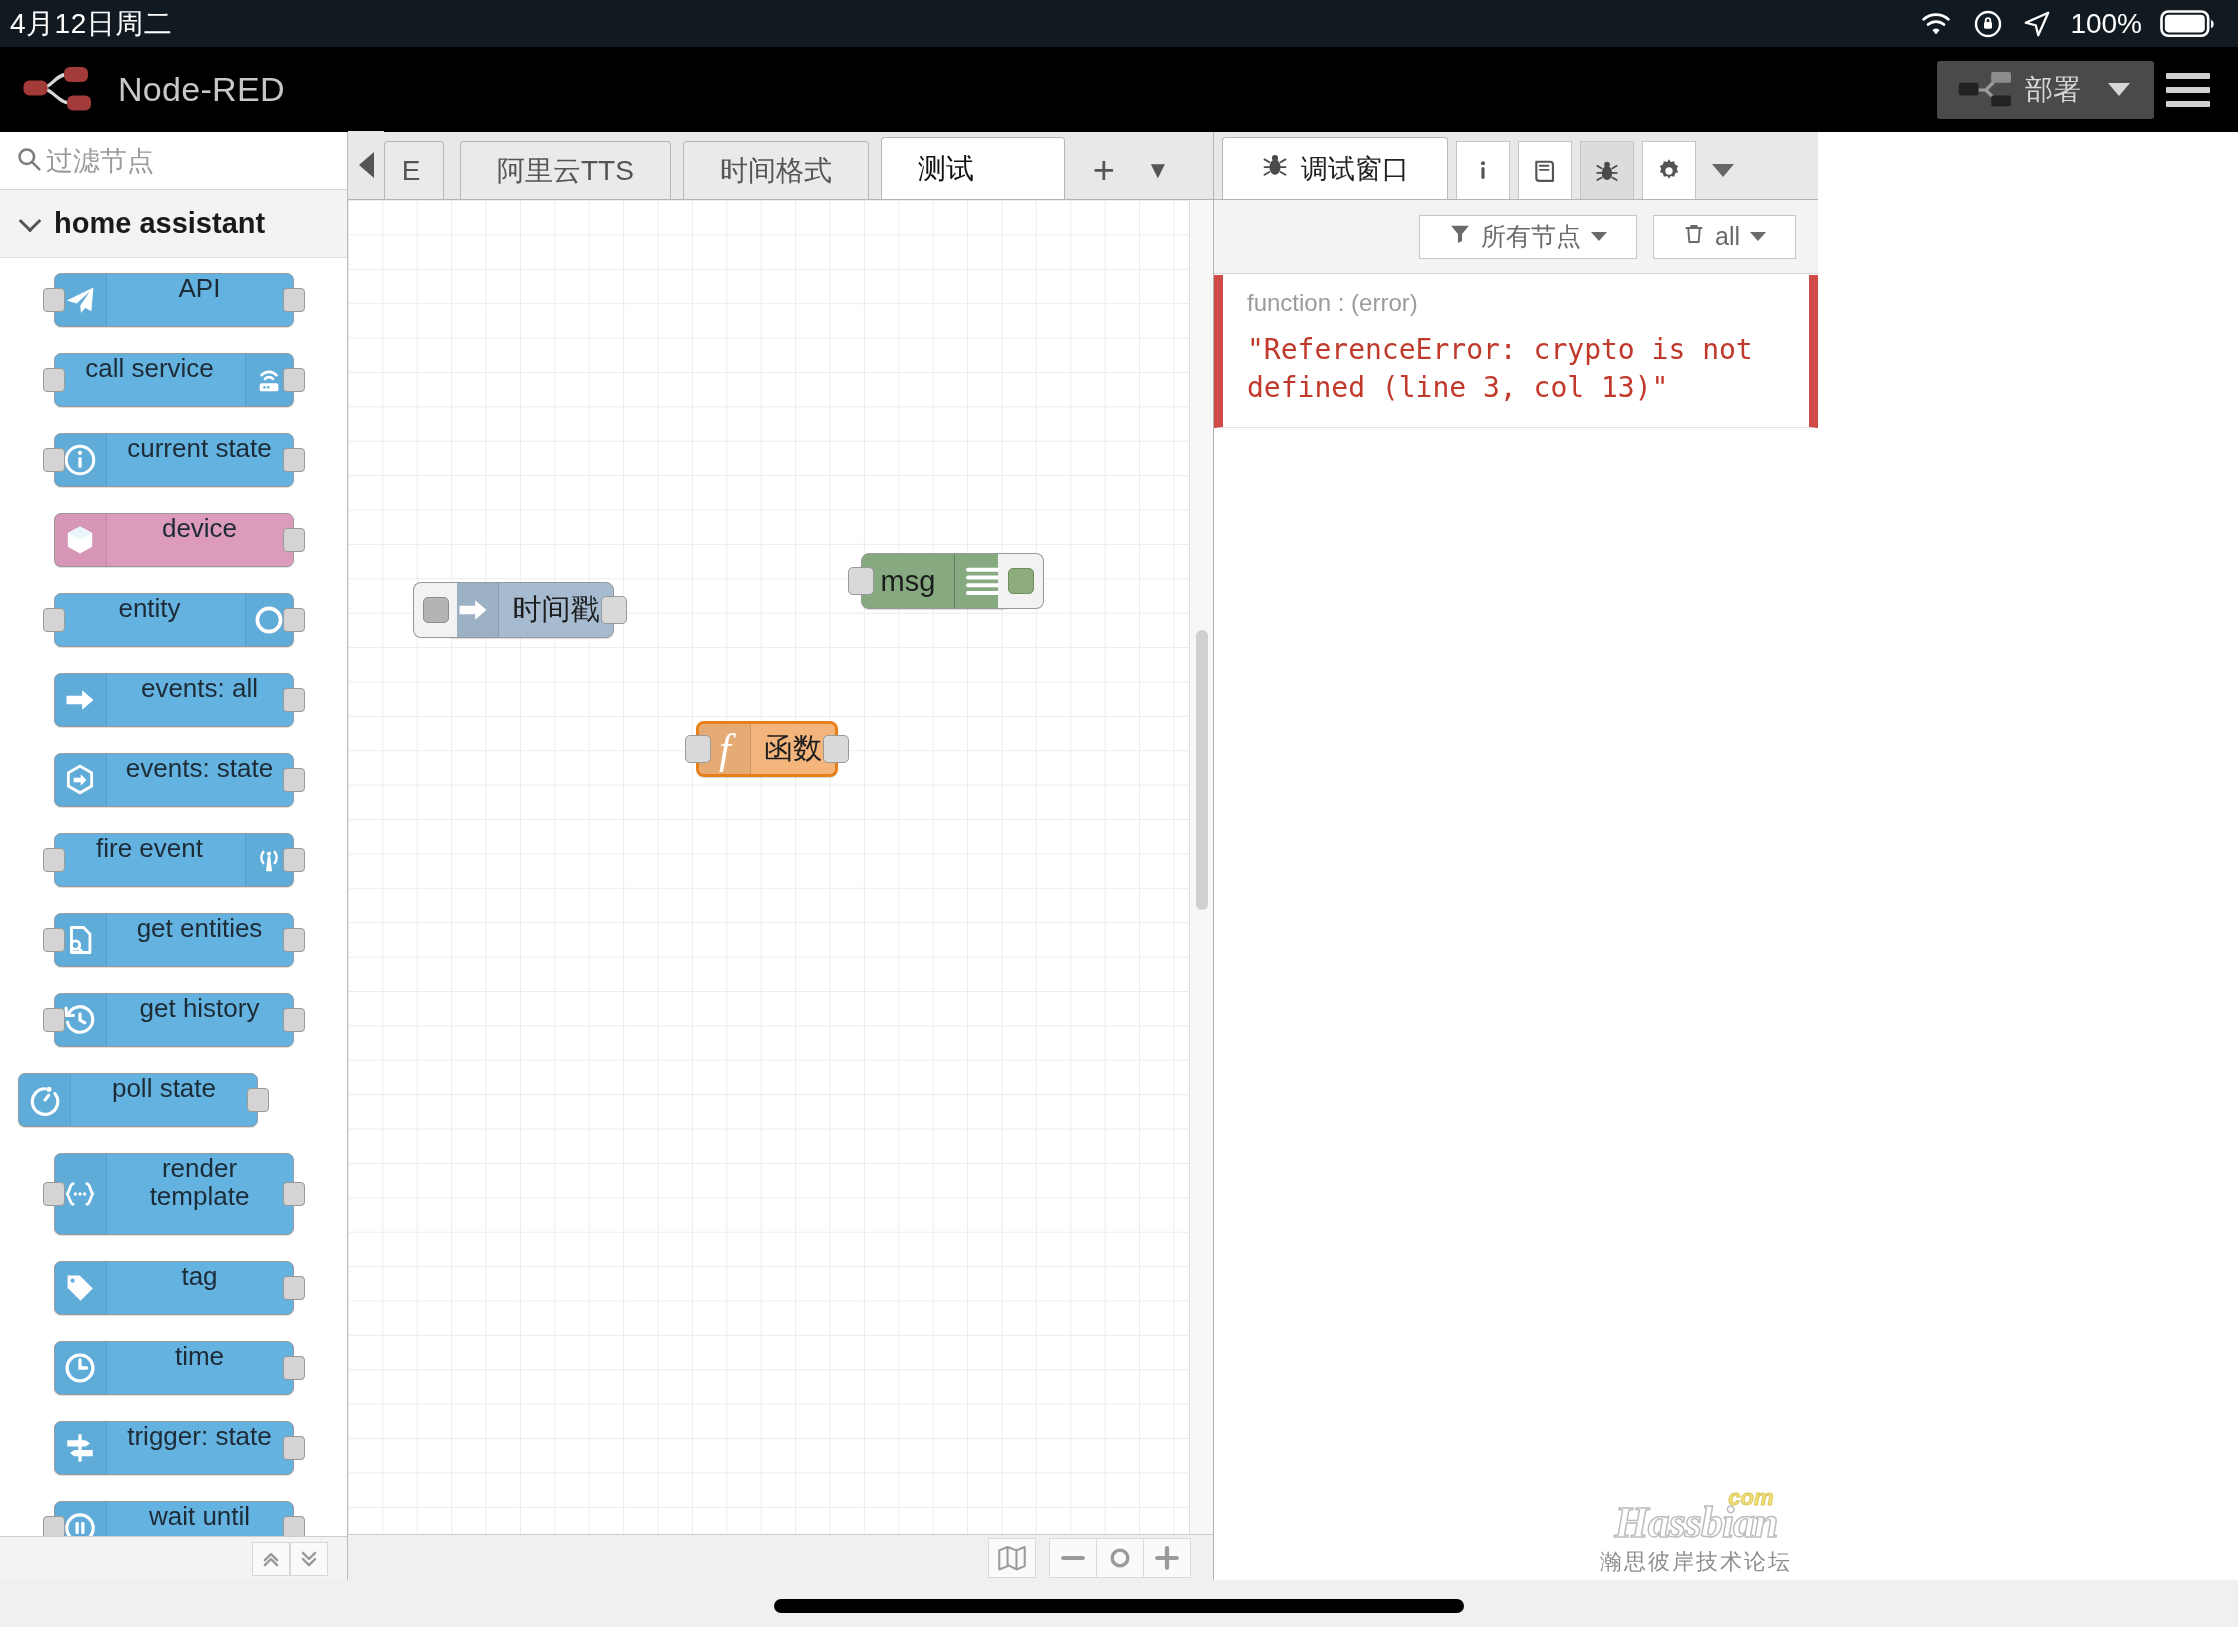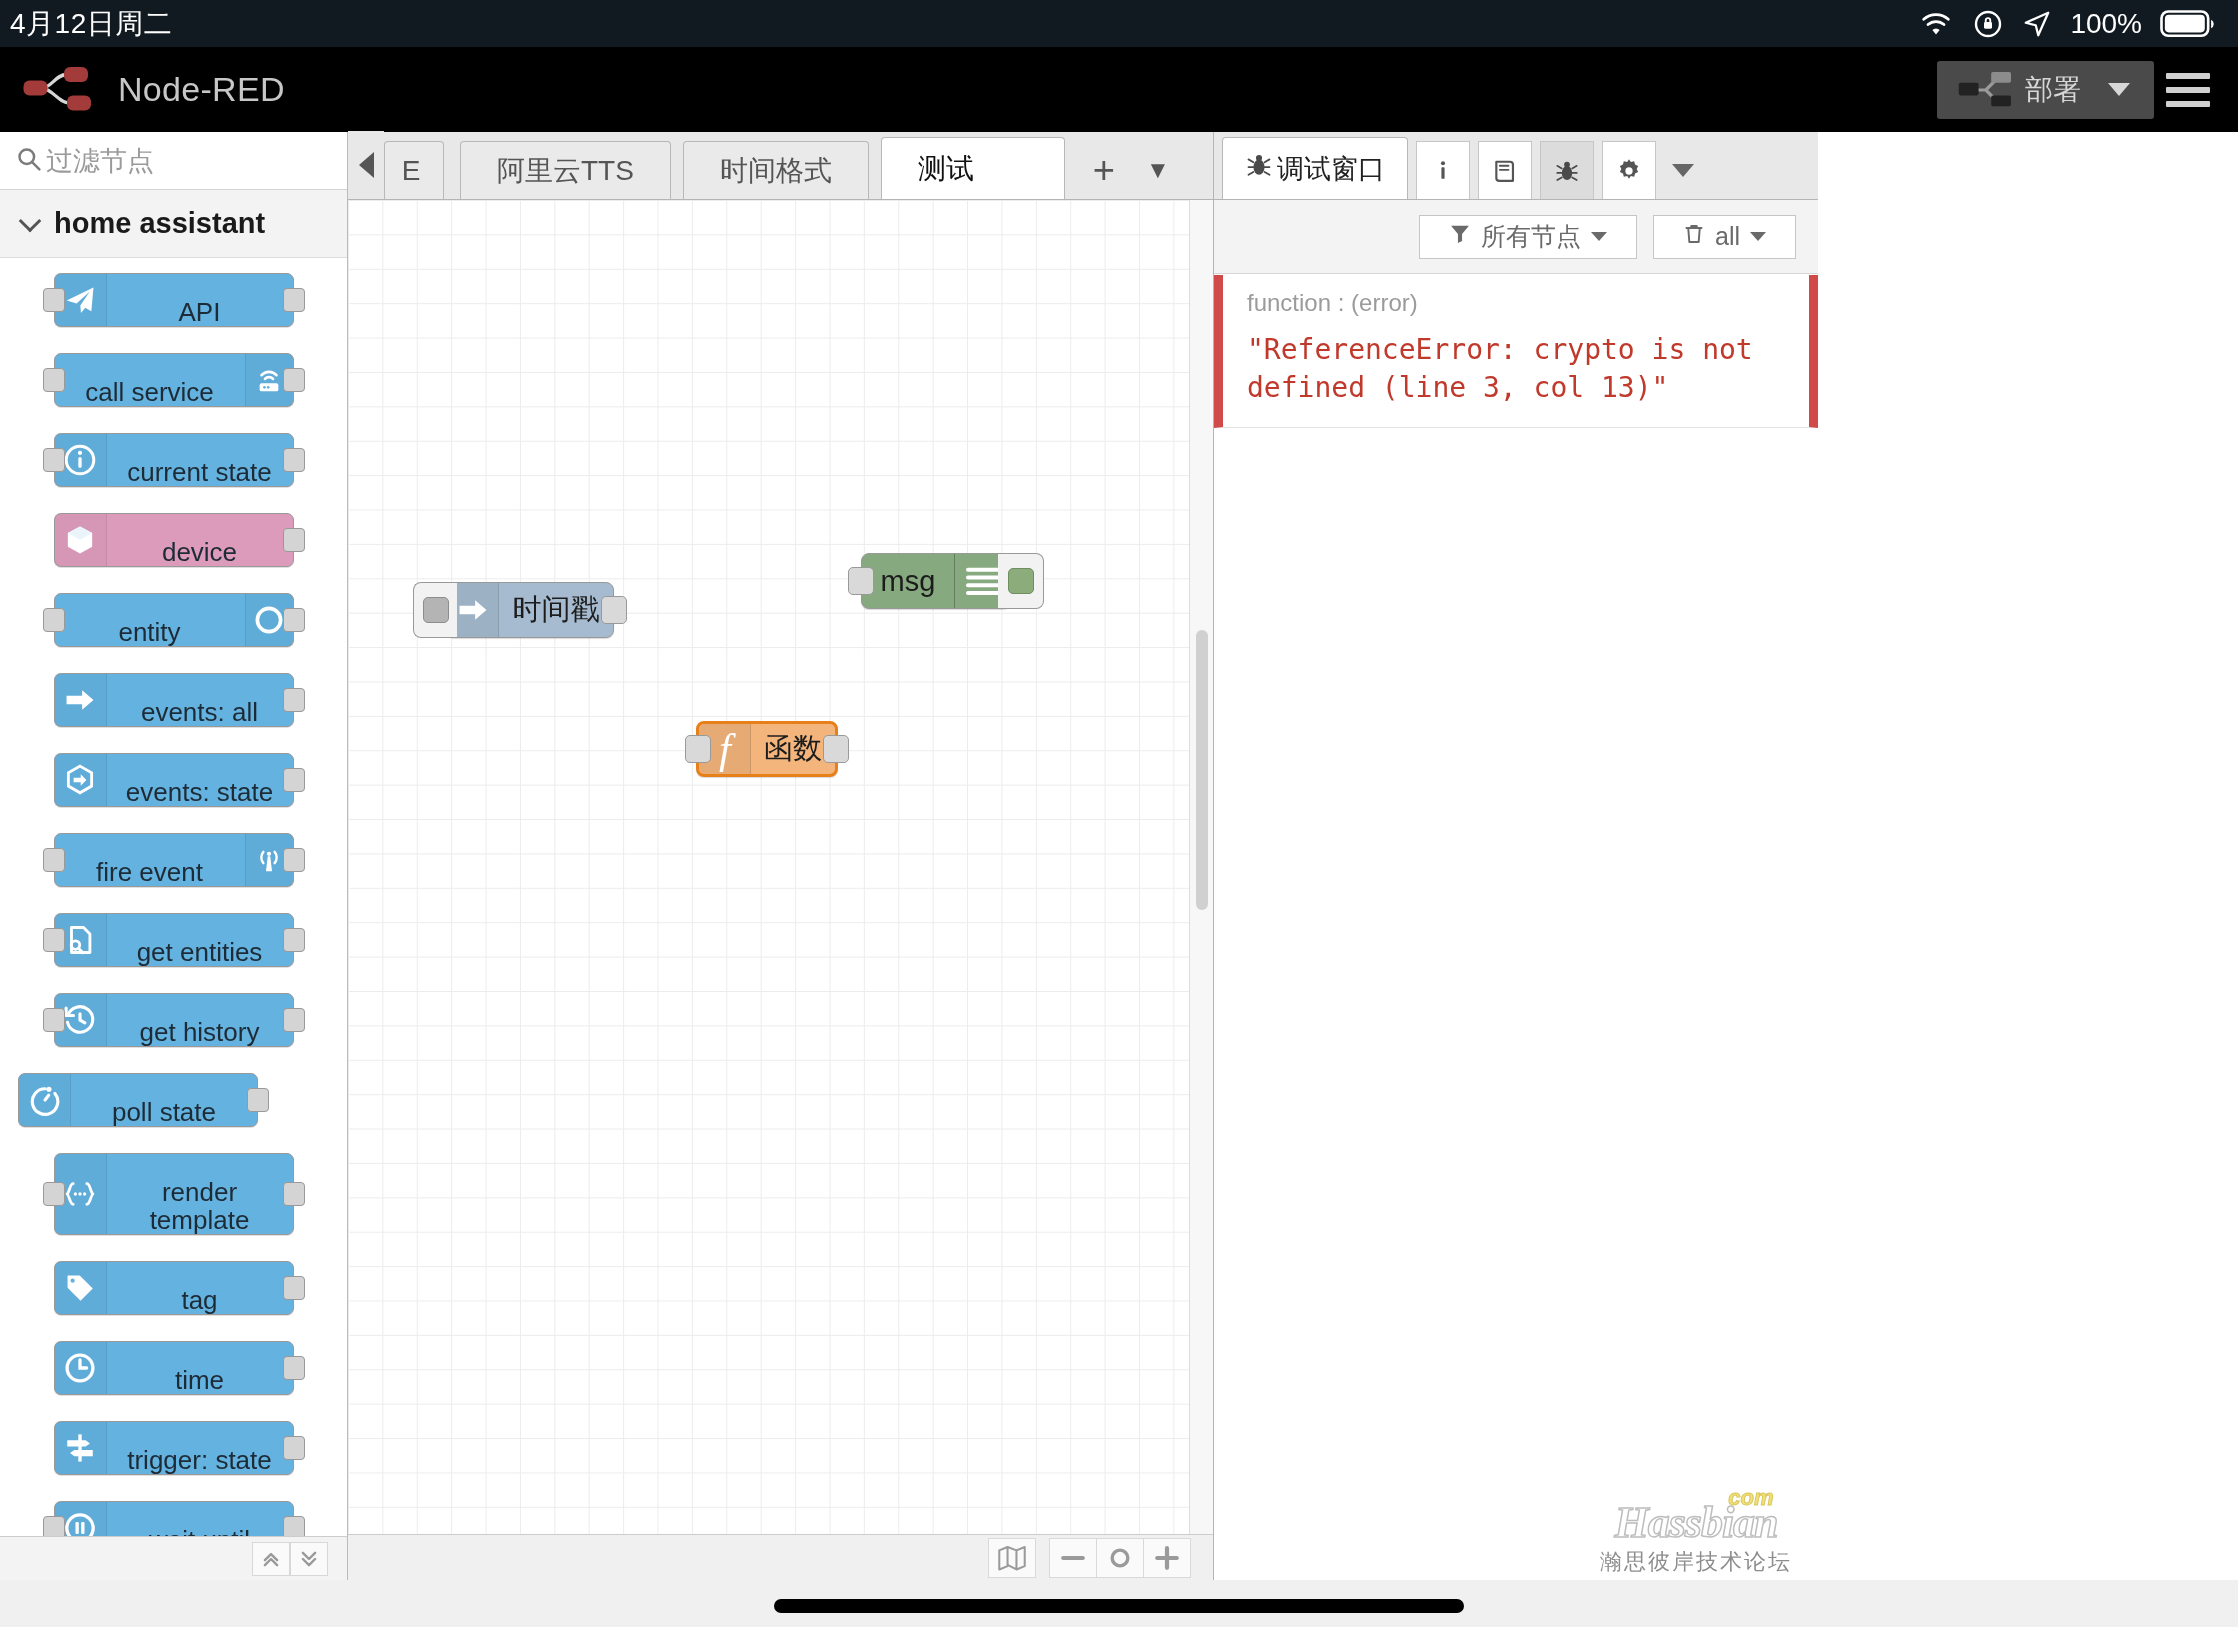--- a/index.html
+++ b/index.html
@@ -60,21 +60,21 @@
     padding: 0 22px; background: #f3f3f3; border-bottom: 1px solid #ddd;
   }
   #palette-cat .cat-name { font-size: 29px; font-weight: bold; color: #1a1a1a; }
   .chev { width: 16px; height: 16px; border-right: 3px solid #555; border-bottom: 3px solid #555;
     transform: rotate(45deg); margin-bottom: 6px; }
 
   #palette-list { position: absolute; top: 127px; left: 0; right: 0; bottom: 0; padding-top: 14px; }
   .pnode {
     position: relative; height: 54px; margin: 0 auto 26px auto; width: 240px;
     background: #64b2e0; border: 1px solid #999; border-radius: 7px;
-    display: flex; align-items: flex-end; cursor: grab;
+    display: flex; align-items: flex-start; cursor: grab;
     box-shadow: 0 1px 0 rgba(0,0,0,.12);
   }
   .pnode.two-line { height: 82px; }
   .pnode .pn-icon-l {
     width: 52px; height: 100%; display: flex; align-items: center; justify-content: center;
     border-right: 1px solid rgba(0,0,0,.08); background: rgba(0,0,0,.03);
   }
   .pnode .pn-icon-r {
     width: 48px; height: 100%; display: flex; align-items: center; justify-content: center;
     border-left: 1px solid rgba(0,0,0,.08); background: rgba(0,0,0,.03);
@@ -200,22 +200,22 @@
   #sidebar {
     position: absolute; top: 132px; right: 0; width: 605px; bottom: 47px;
     background: #fff; border-left: 1px solid #b4b4b4;
   }
   #sb-tabs {
     height: 68px; background: #e8e8e8; border-bottom: 1px solid #b4b4b4;
     display: flex; align-items: flex-end; padding-left: 8px;
   }
   #sb-tab-main {
     height: 62px; background: #fff; border: 1px solid #b8b8b8; border-bottom: none;
-    border-radius: 4px 4px 0 0; display: flex; align-items: center; gap: 4px;
-    padding: 0 22px; font-size: 27px; color: #222; font-family: Liberation Serif, serif;
+    border-radius: 4px 4px 0 0; display: flex; align-items: center; gap: 12px;
+    padding: 0 38px; font-size: 27px; color: #222; font-family: Liberation Serif, serif;
   }
   .sb-icobtn {
     width: 54px; height: 58px; background: #fff; border: 1px solid #c6c6c6; border-bottom: none;
     display: flex; align-items: center; justify-content: center; cursor: pointer; margin-left: 8px;
   }
   .sb-icobtn.active { background: #dcdcdc; }
   #sb-more { width: 54px; height: 58px; display: flex; align-items: center; justify-content: center; cursor: pointer; }
 
   #sb-filters {
     height: 74px; background: #f3f3f3; border-bottom: 1px solid #d6d6d6;

